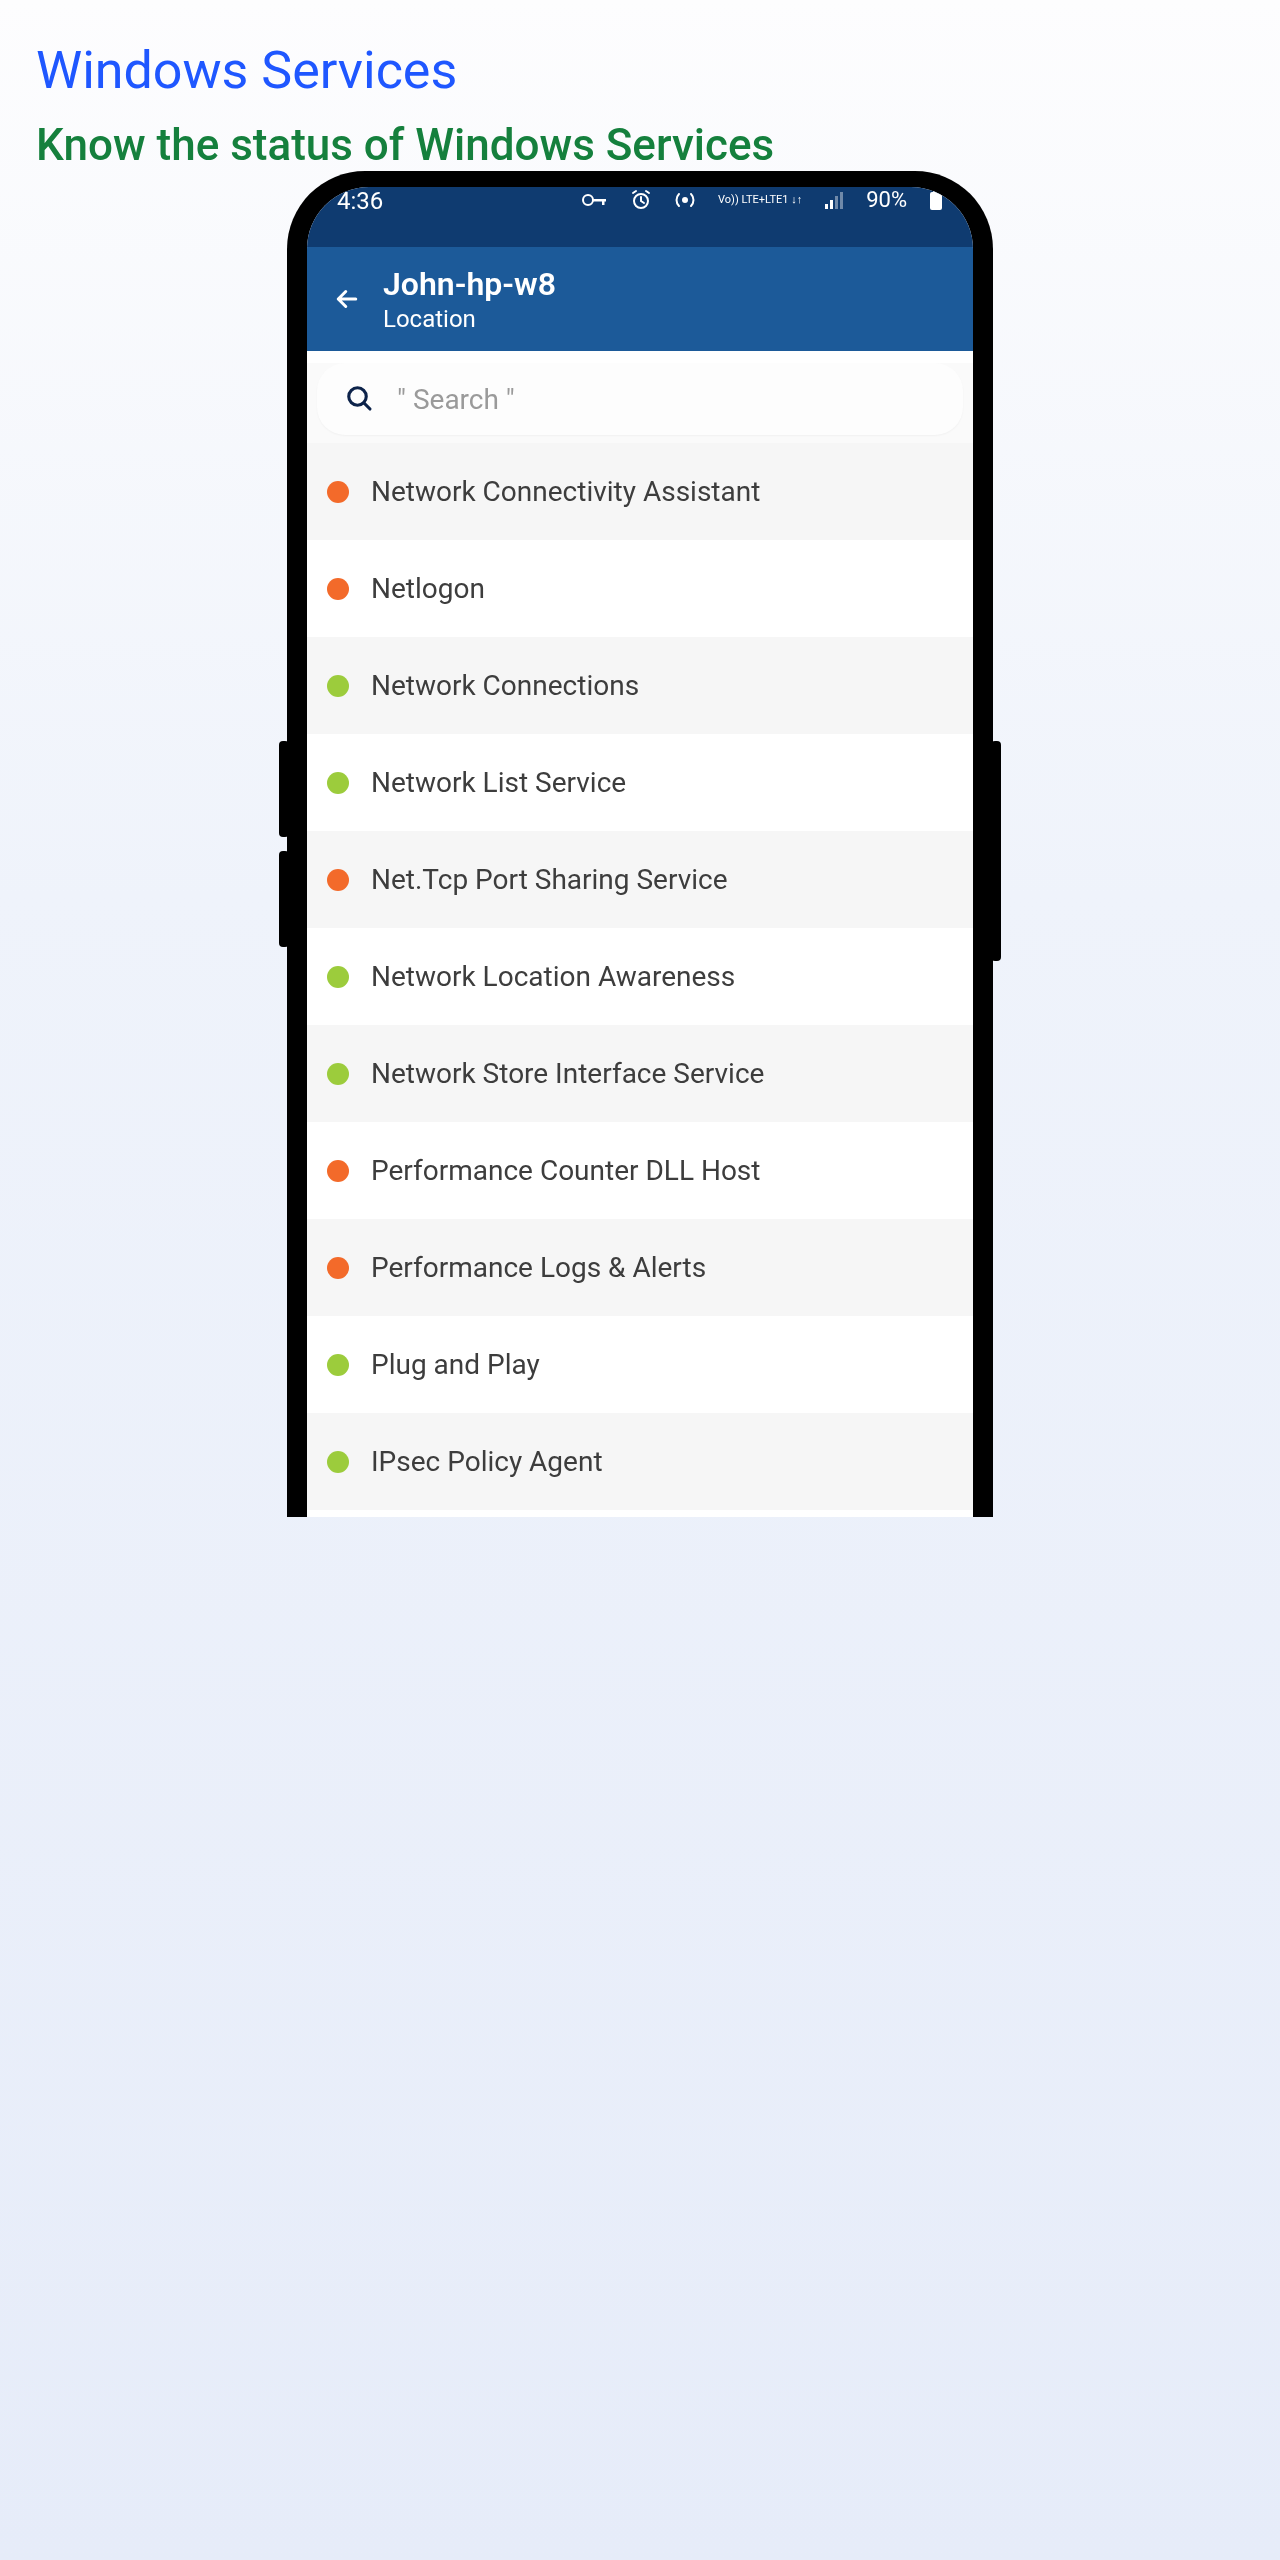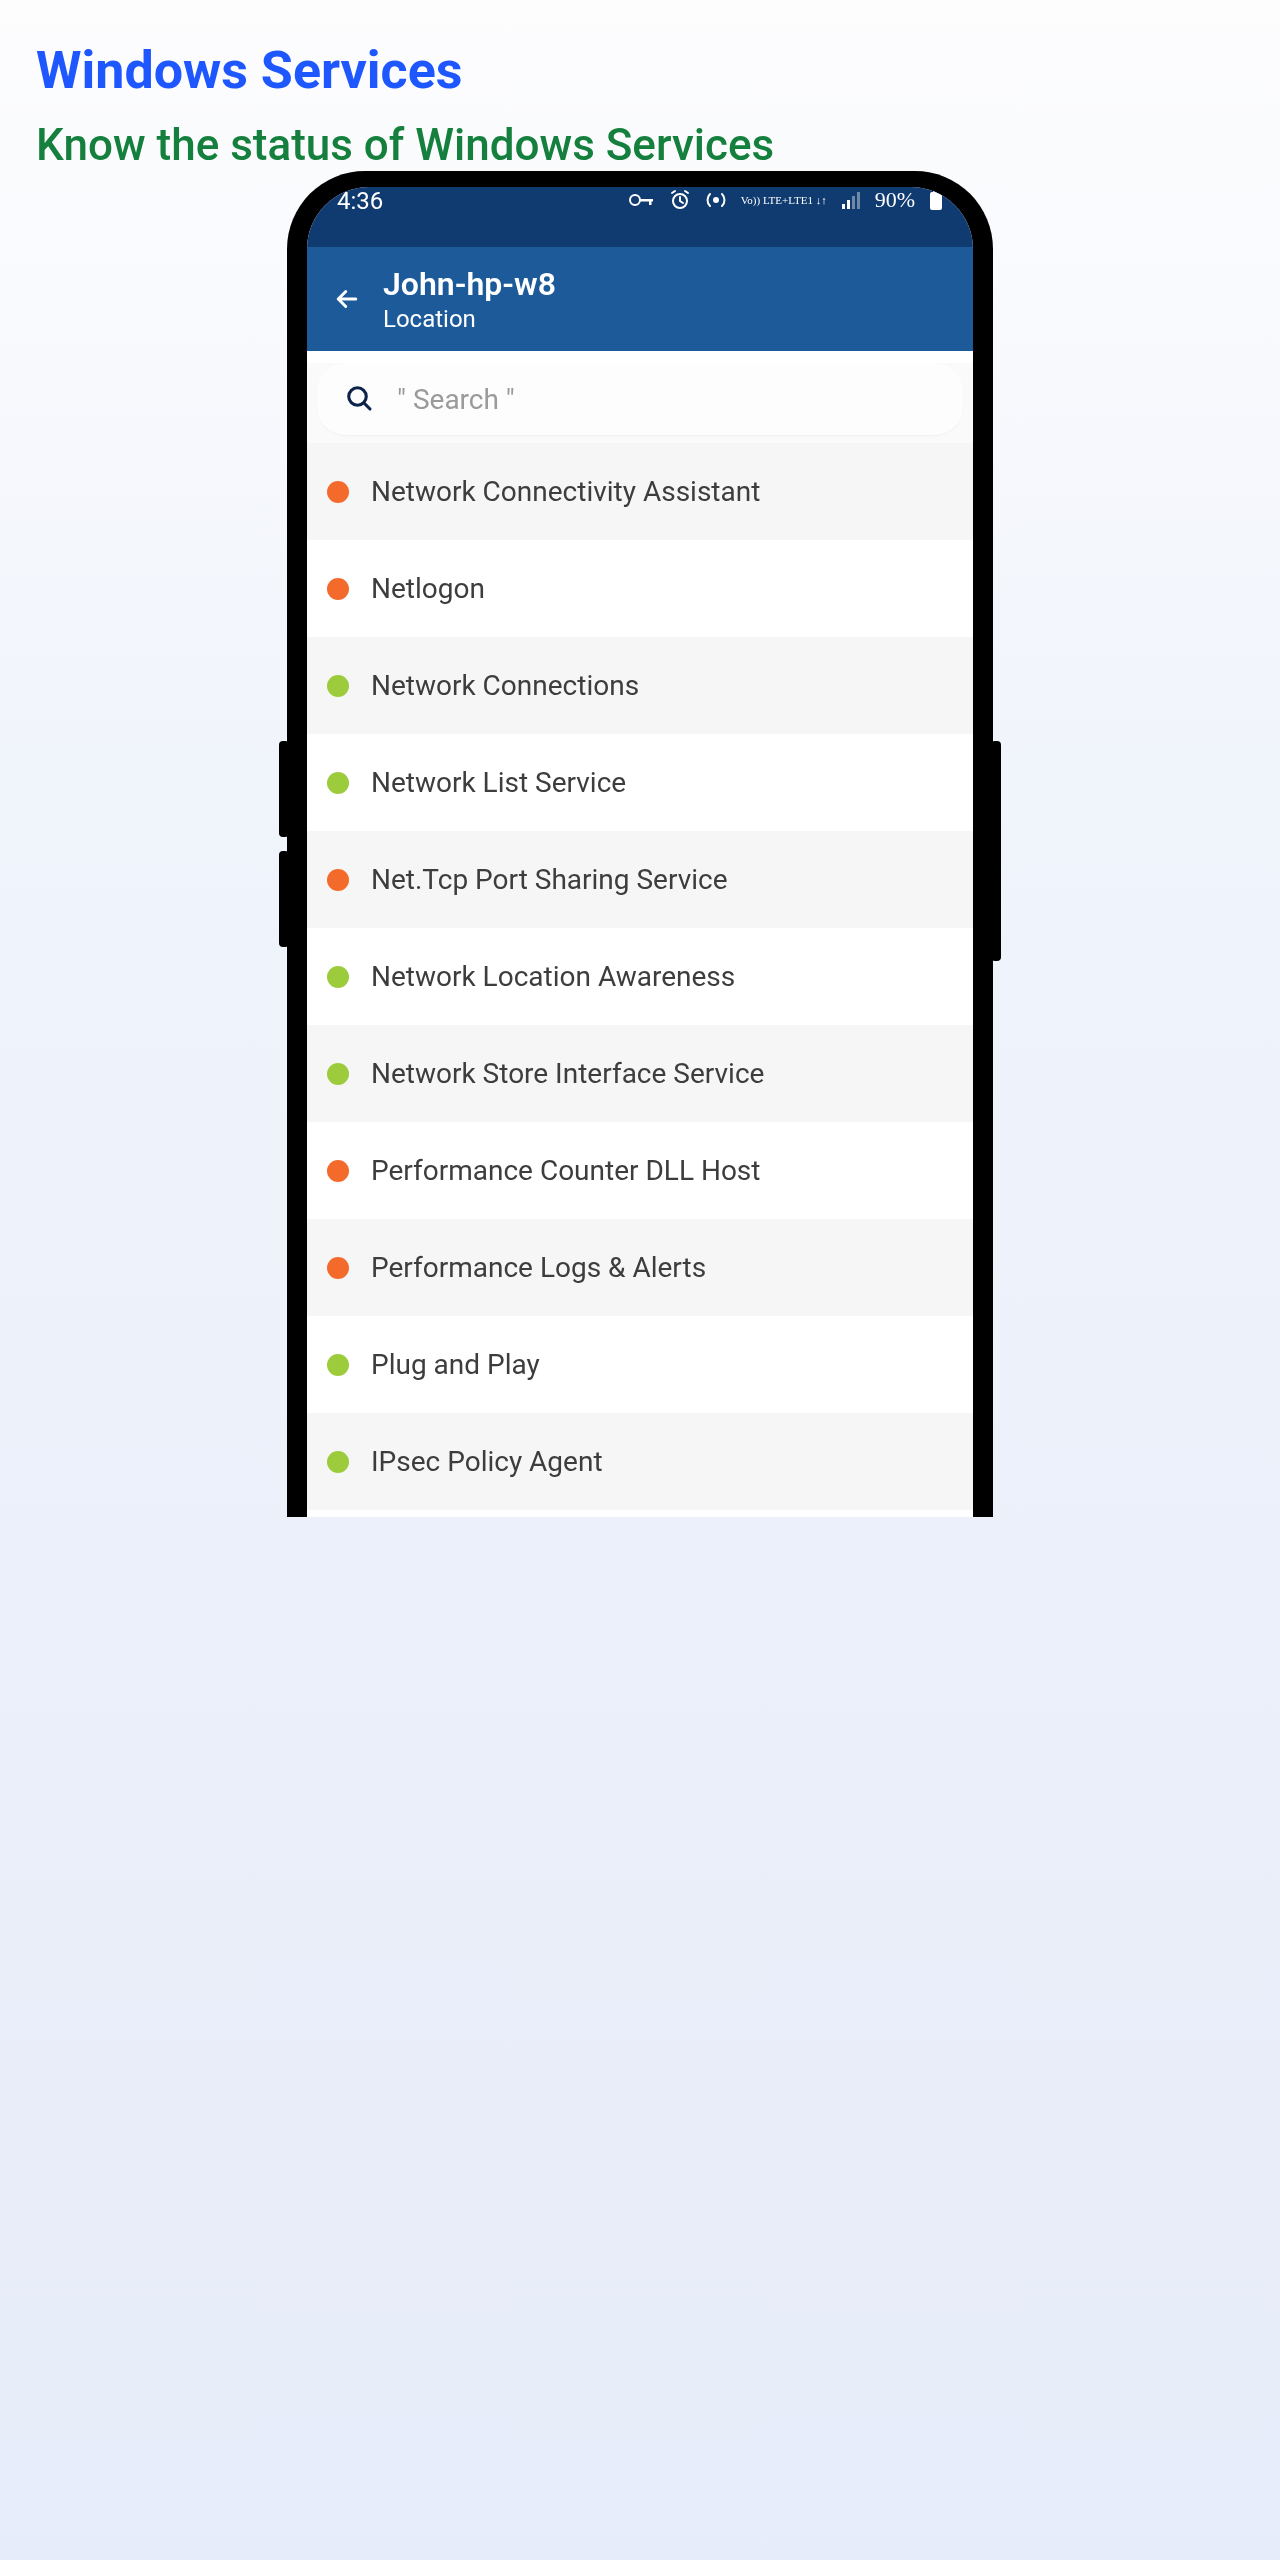--- a/index.html
+++ b/index.html
@@ -5,21 +5,21 @@
   * { box-sizing: border-box; margin: 0; padding: 0; }
   html, body { width: 1280px; height: 2560px; }
   body {
     font-family: -apple-system, BlinkMacSystemFont, "Segoe UI", Roboto, Arial, sans-serif;
     background: linear-gradient(to bottom, #fdfdfe 0%, #eff3fb 35%, #e6ecf9 100%);
     padding: 40px 36px 0 36px;
   }
   .page-title {
     color: #1f57ff;
     font-size: 52px;
-    font-weight: 700;
+    font-weight: 400;
     margin-bottom: 18px;
   }
   .page-subtitle {
     color: #15803d;
     font-size: 44px;
     font-weight: 500;
   }
   .phone-wrap {
     width: 706px;
     margin: 0 auto;
@@ -54,23 +54,22 @@
     display: flex;
     align-items: flex-start;
     justify-content: space-between;
     padding: 0 30px;
     font-size: 24px;
   }
   .statusbar-left { font-weight: 400; }
   .statusbar-right {
     display: flex;
     align-items: center;
-    gap: 14px;
+    gap: 22px;
     font-size: 22px;
-    font-family: Liberation Serif, serif;
   }
   .sb-icon { display: inline-flex; align-items: center; }
   .appbar {
     background: #1c5a99;
     color: #fff;
     display: flex;
     align-items: center;
     padding: 18px 18px 18px 24px;
     gap: 20px;
   }

